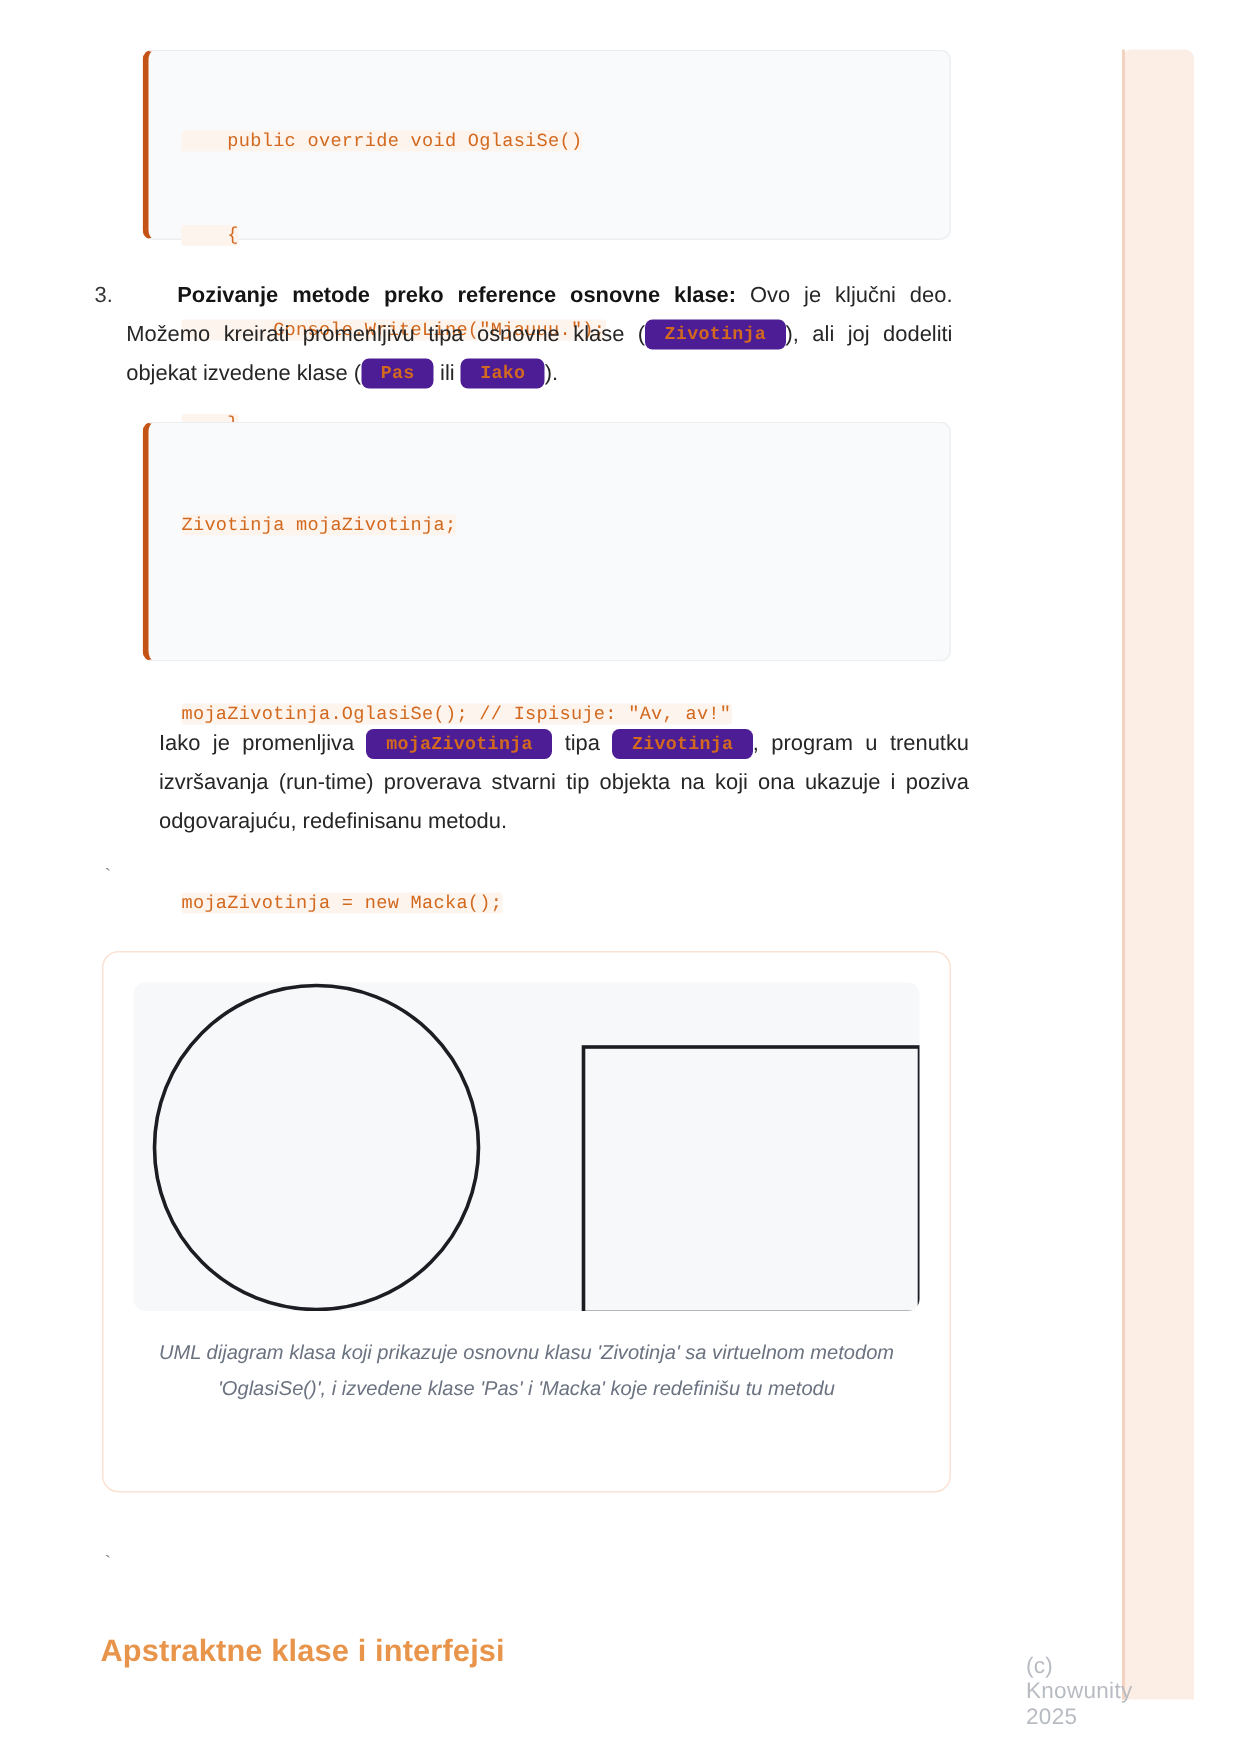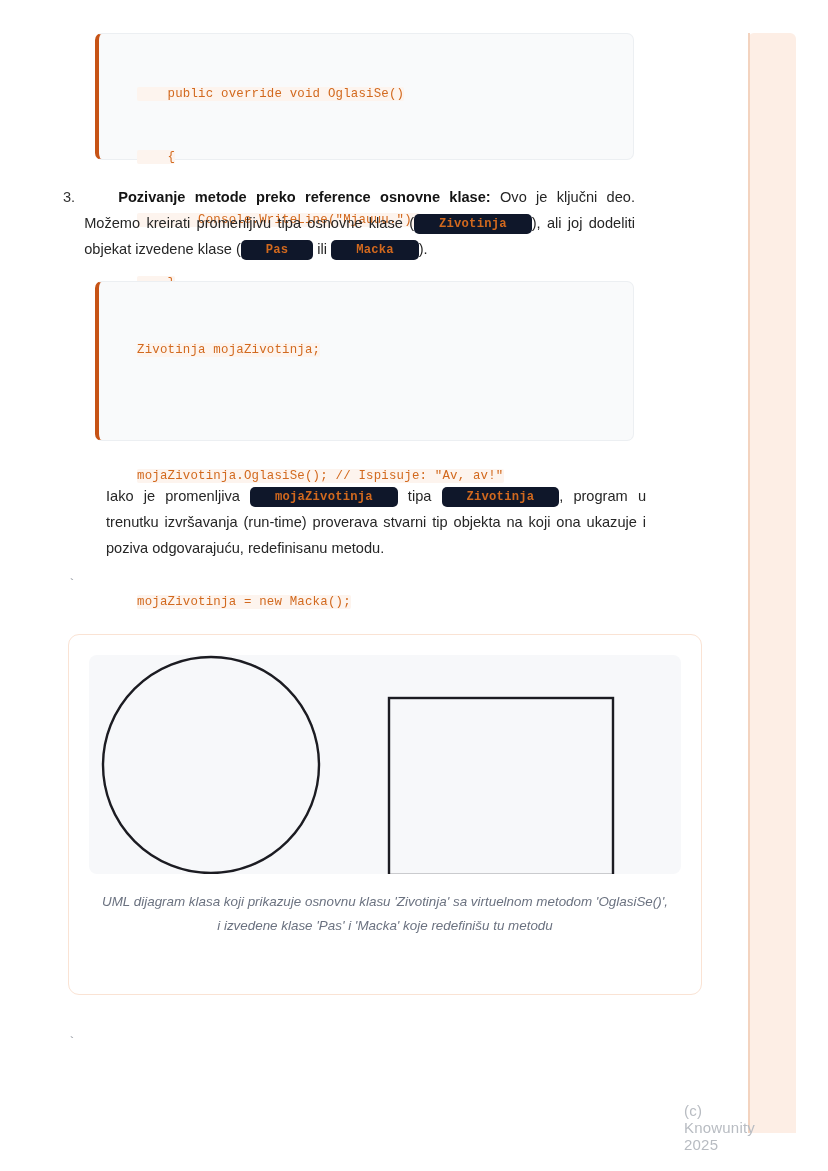--- a/index.html
+++ b/index.html
@@ -61,21 +61,20 @@
     white-space: pre;
     letter-spacing: .2px;
   }
   .code-line {
     display: block;
     min-height: 21px;
   }
   .code-line > span {
     background: #fdf4ee;
     border-radius: 2px;
-    margin-left: 16px;
   }
   .code-line.blank > span { background: transparent; }
 
   #code-block-1 {
     left: 95px;
     top: 33px;
     width: 539px;
     height: 127px;
     padding-top: 8px;
   }
@@ -109,27 +108,27 @@
   .list-body { flex: 1 1 auto; }
   .list-body b {
     font-weight: bold;
     color: #141414;
     margin-left: 34px;
   }
 
   
   .chip {
     display: inline-block;
-    background: #0f172a;
+    background: #4c1d95;
     color: #d2691e;
     font-family: "Liberation Mono", "DejaVu Sans Mono", monospace;
     font-size: 12.2px;
     font-weight: bold;
     border-radius: 5px;
-    padding: 2px 25px;
+    padding: 2px 13px;
     line-height: 16px;
     vertical-align: 1px;
     letter-spacing: .2px;
   }
 
   
   .body-para {
     position: absolute;
     left: 106px;
     top: 483px;
@@ -149,21 +148,21 @@
     line-height: 13px;
   }
   #backtick-1 { left: 68px; top: 578px; }
   #backtick-2 { left: 68px; top: 1036px; }
 
   
   .figure-card {
     position: absolute;
     left: 68px;
     top: 634px;
-    width: 634px;
+    width: 566px;
     height: 361px;
     box-sizing: border-box;
     background: #ffffff;
     border: 1px solid #fae3d4;
     border-radius: 11px;
     padding: 20px;
   }
   .figure-canvas {
     position: relative;
     width: 100%;
@@ -217,21 +216,21 @@
   <div class="code-block" id="code-block-1">
     <span class="code-line"><span>    public override void OglasiSe()</span></span>
     <span class="code-line"><span>    {</span></span>
     <span class="code-line"><span>        Console.WriteLine("Mjauuu.");</span></span>
     <span class="code-line"><span>    }</span></span>
     <span class="code-line"><span>}</span></span>
   </div>
 
   <div class="list-item">
     <span class="list-marker">3.</span>
-    <div class="list-body"><b>Pozivanje metode preko reference osnovne klase:</b><span> Ovo je ključni deo. Možemo kreirati promenljivu tipa osnovne klase (</span><span class="chip">Zivotinja</span><span>), ali joj dodeliti objekat izvedene klase (</span><span class="chip">Pas</span><span> ili </span><span class="chip">Macka</span><span>).</span></div>
+    <div class="list-body"><b>Pozivanje metode preko reference osnovne klase:</b><span> Ovo je ključni deo. Možemo kreirati promenljivu tipa osnovne klase (</span><span class="chip">Zivotinja</span><span>), ali joj dodeliti objekat izvedene klase (</span><span class="chip">Pas</span><span> ili </span><span class="chip">Iako</span><span>).</span></div>
   </div>
 
   <div class="code-block" id="code-block-2">
     <span class="code-line"><span>Zivotinja mojaZivotinja;</span></span>
     <span class="code-line blank"><span>&nbsp;</span></span>
     <span class="code-line"><span>mojaZivotinja.OglasiSe(); // Ispisuje: "Av, av!"</span></span>
     <span class="code-line blank"><span>&nbsp;</span></span>
     <span class="code-line"><span>mojaZivotinja = new Macka();</span></span>
     <span class="code-line"><span>mojaZivotinja.OglasiSe(); // Ispisuje: "Mjauuu."</span></span>
   </div>
@@ -244,16 +243,17 @@
   <div class="figure-card">
     <div class="figure-canvas">
       <svg width="526" height="219" viewBox="0 0 526 219" xmlns="http://www.w3.org/2000/svg">
         <circle cx="122" cy="110" r="108" fill="none" stroke="#1c1c22" stroke-width="2.4"></circle>
         <rect x="300" y="43" width="224" height="177" fill="none" stroke="#1c1c22" stroke-width="2.4"></rect>
       </svg>
     </div>
     <div class="figure-caption">UML dijagram klasa koji prikazuje osnovnu klasu 'Zivotinja' sa virtuelnom metodom 'OglasiSe()', i izvedene klase 'Pas' i 'Macka' koje redefinišu tu metodu</div>
   </div>
 
+  <div class="section-heading">Apstraktne klase i interfejsi</div>
 
   <div class="footer-credit">(c) Knowunity 2025</div>
 
 </div>
 
 </body></html>

